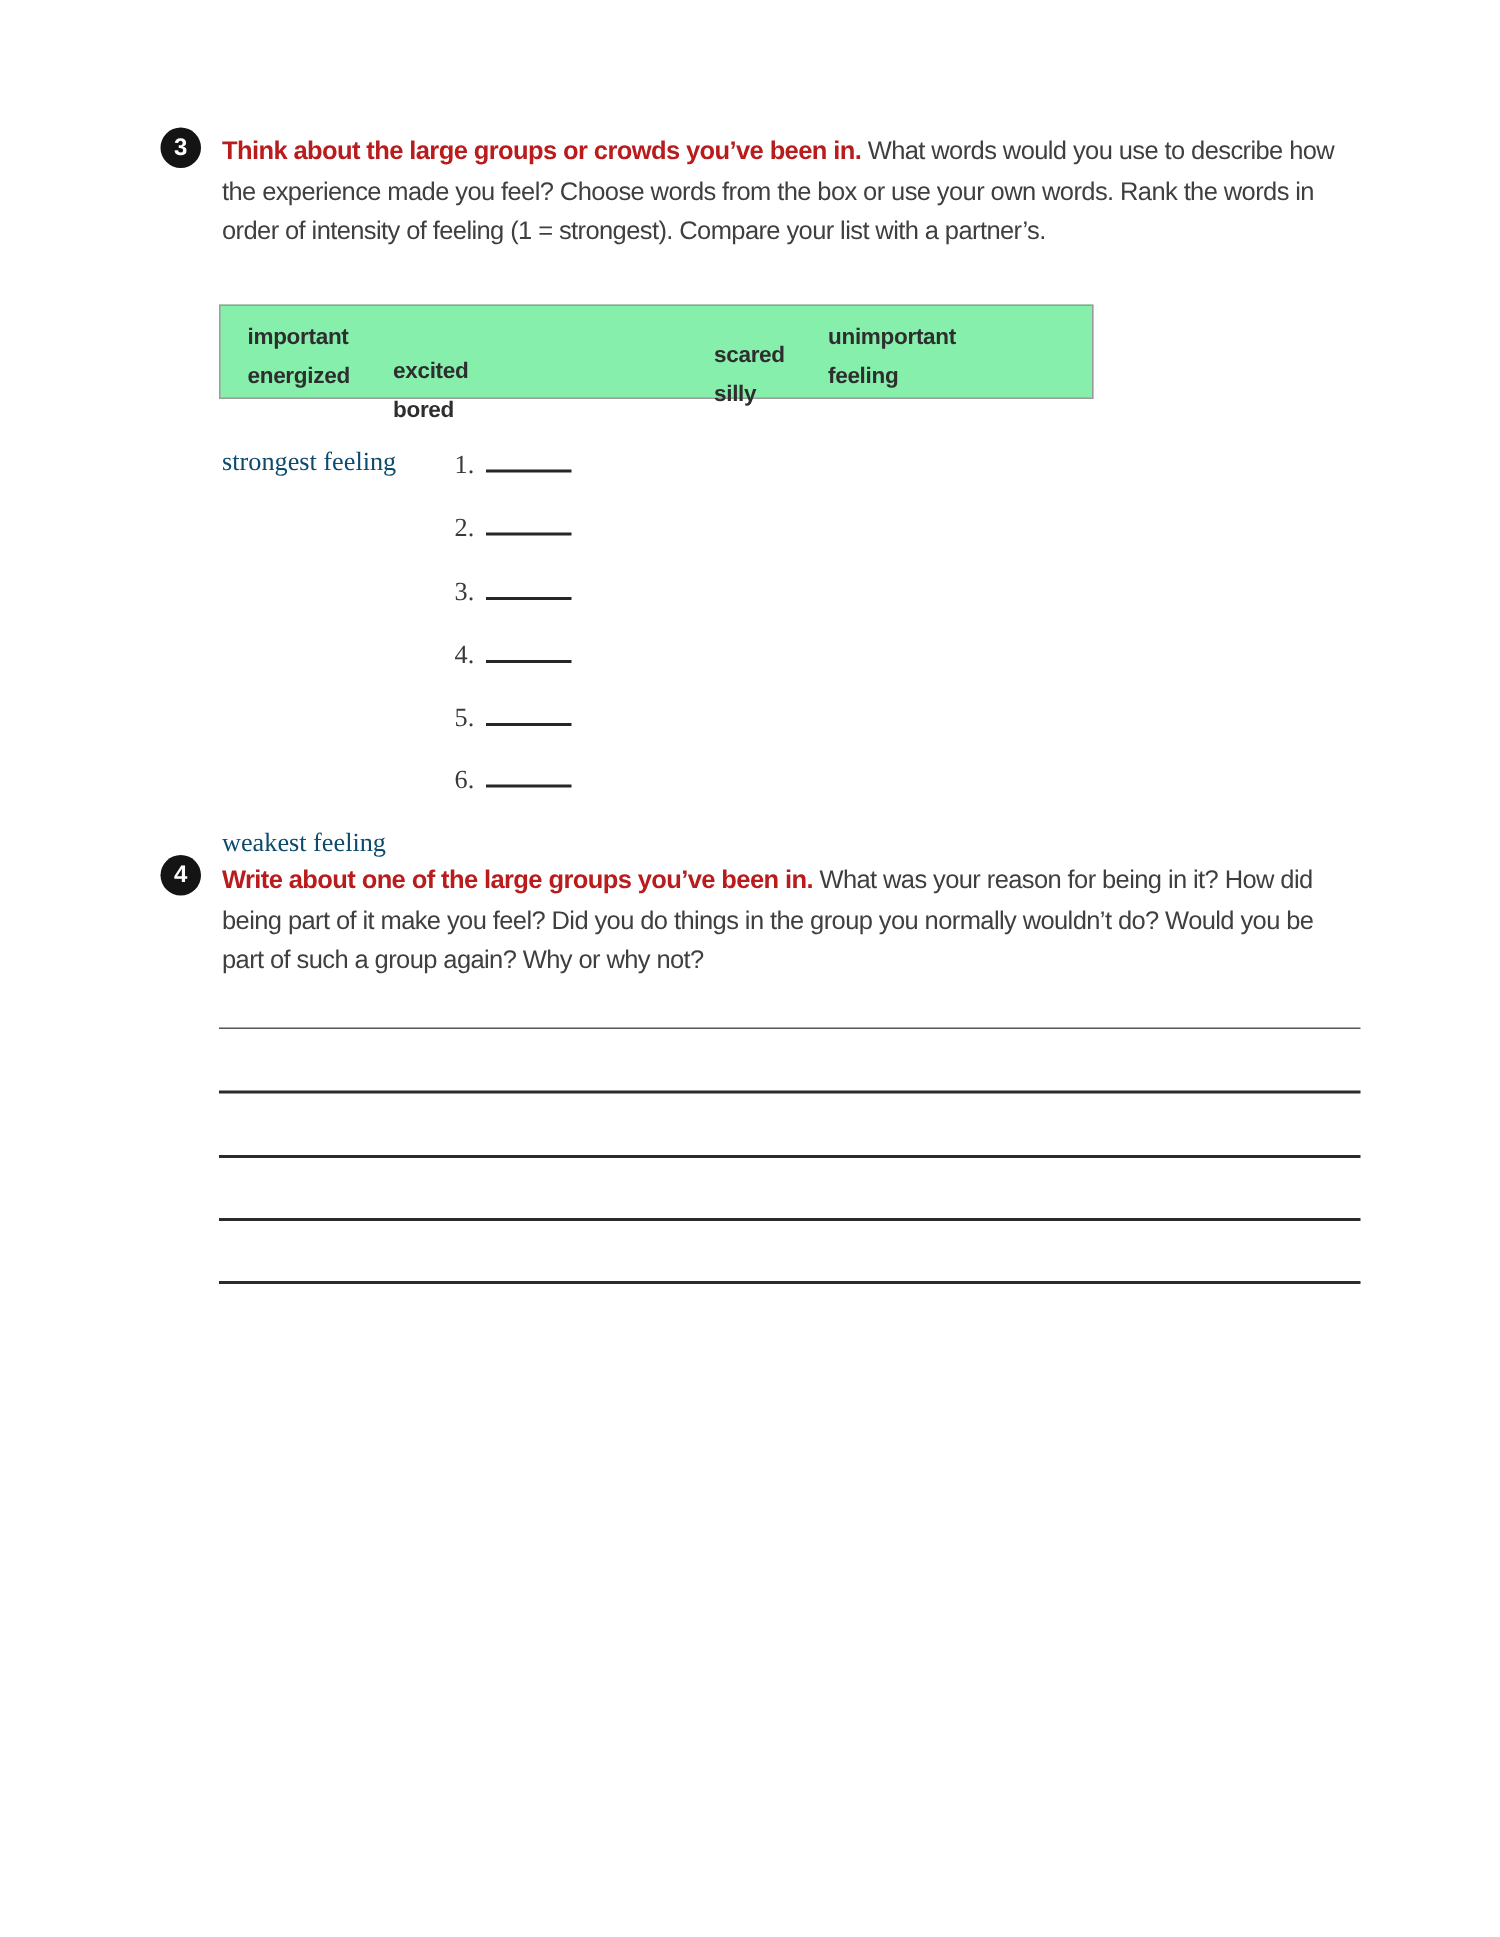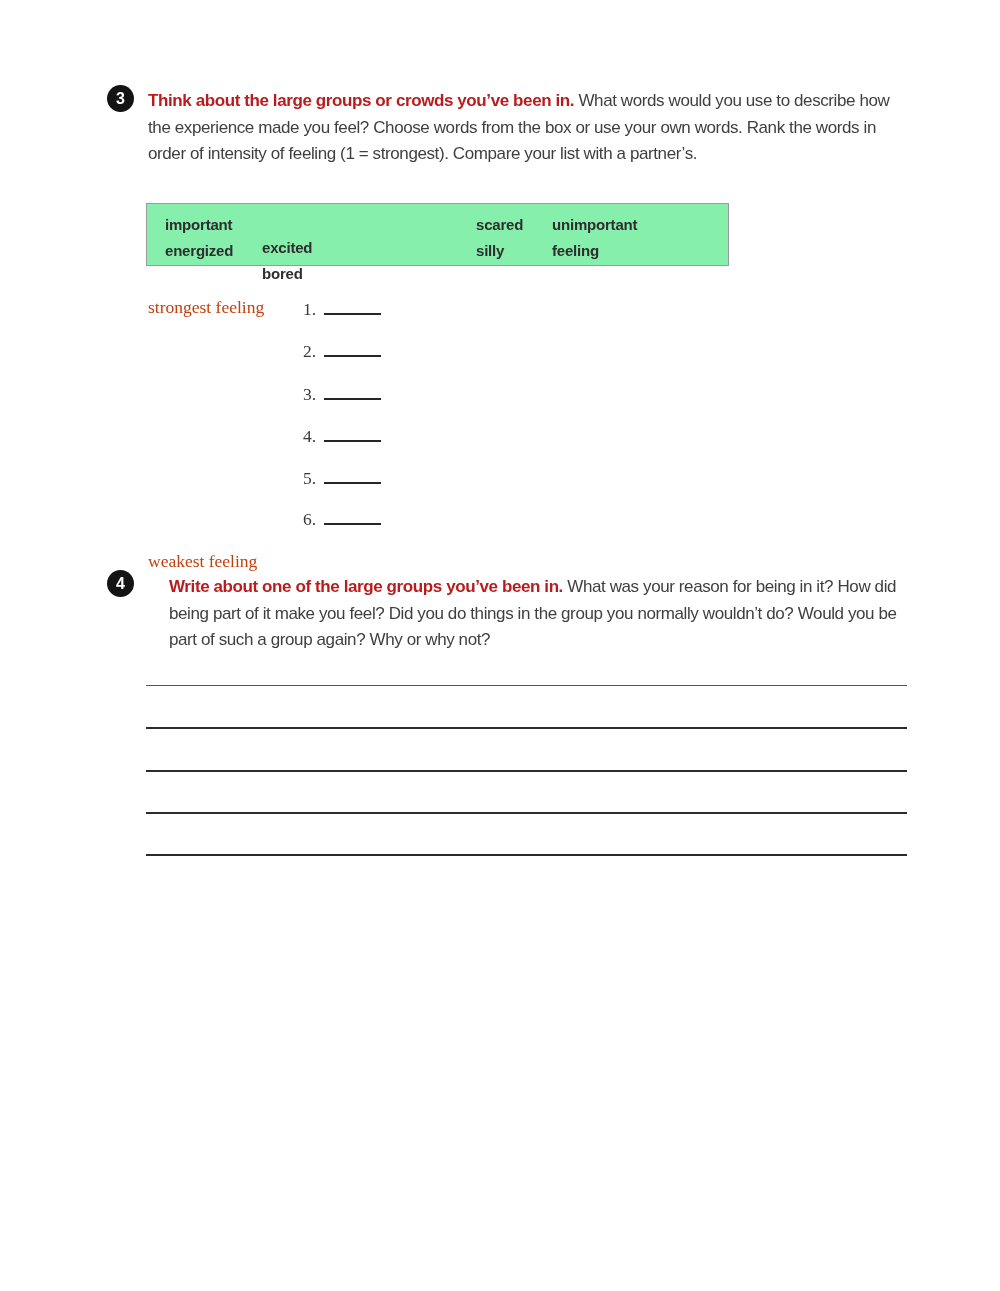--- a/index.html
+++ b/index.html
@@ -63,21 +63,21 @@
     line-height: 26px;
     letter-spacing: -0.2px;
     color: #2e2e2e;
     white-space: nowrap;
   }
   .rank-label {
     position: absolute;
     left: 148px;
     font-family: "Liberation Serif", serif;
     font-size: 17.5px;
-    color: #c2410c;
+    color: #0c4a6e;
     white-space: nowrap;
   }
   .rank-row {
     position: absolute;
     left: 303px;
     height: 22px;
     white-space: nowrap;
   }
   .rank-num {
     font-family: "Liberation Serif", serif;
@@ -125,21 +125,21 @@
 
   <div class="word-box">
     <div class="word-col" style="left:18px;">
       <span class="word">important</span>
       <span class="word">energized</span>
     </div>
     <div class="word-col" style="left:115px;margin-top:23px;">
       <span class="word">excited</span>
       <span class="word">bored</span>
     </div>
-    <div class="word-col" style="left:329px;">
+    <div class="word-col" style="left:329px;margin-top:12px;">
       <span class="word">scared</span>
       <span class="word">silly</span>
     </div>
     <div class="word-col" style="left:405px;">
       <span class="word">unimportant</span>
       <span class="word">feeling</span>
     </div>
   </div>
 
   <div class="rank-label" style="top:297px;">strongest feeling</div>
@@ -162,21 +162,21 @@
   <div class="rank-row" style="top:507px;">
     <span class="rank-num">6.</span><span class="rank-blank"></span>
   </div>
 
   <div class="rank-label" style="top:507px;margin-top:44px;">weakest feeling</div>
 
   <div class="ex-badge" style="left:107px; top:570px;">
     <span>4</span>
   </div>
 
-  <p class="para" style="top:574px;margin-left:21px;">
+  <p class="para" style="top:574px;">
     <b>Write about one of the large groups you’ve been in.</b>
     <span>What was your reason for being in it? How did being part of it make you feel? Did you do things in the group you normally wouldn’t do? Would you be part of such a group again? Why or why not?</span>
   </p>
 
   <div class="write-line thin" style="top:661px;"></div>
   <div class="write-line" style="top:703px;"></div>
   <div class="write-line" style="top:746px;"></div>
   <div class="write-line" style="top:788px;"></div>
   <div class="write-line" style="top:830px;"></div>
 

